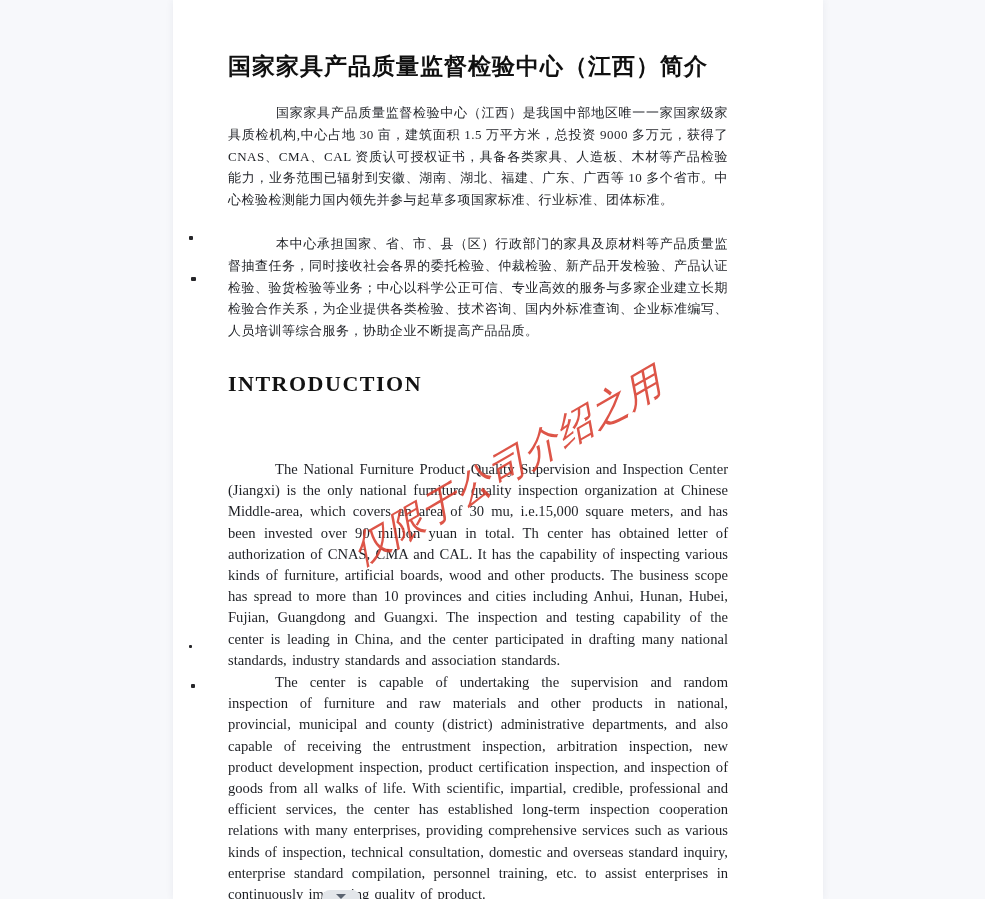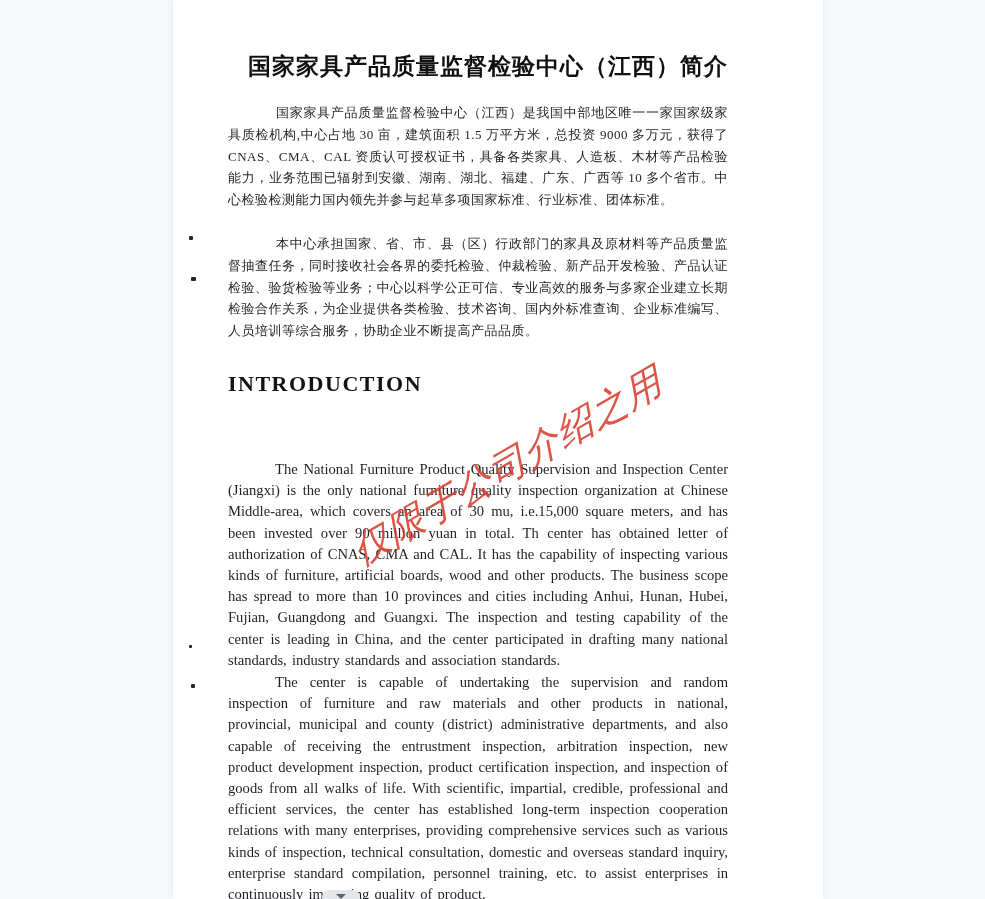--- a/index.html
+++ b/index.html
@@ -17,21 +17,21 @@
     position: absolute;
     left: 173px; top: 0;
     width: 650px; height: 899px;
     background: #ffffff;
     box-shadow: 0 0 8px rgba(40,60,90,0.07);
   }
   .doc-title {
     position: absolute;
     left: 55px; top: 51px; width: 500px;
     margin: 0;
-    text-align: right;
+    text-align: left;
     font-family: "Liberation Sans", sans-serif;
     font-weight: 700;
     font-size: 23px;
     line-height: 30px;
     letter-spacing: 1px;
     color: #101010;
   }
   .body-text {
     position: absolute;
     left: 55px; width: 500px;

